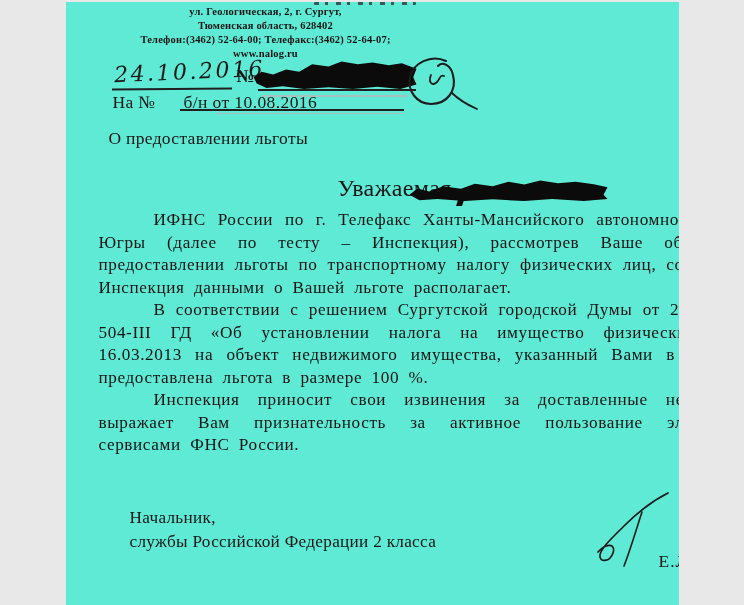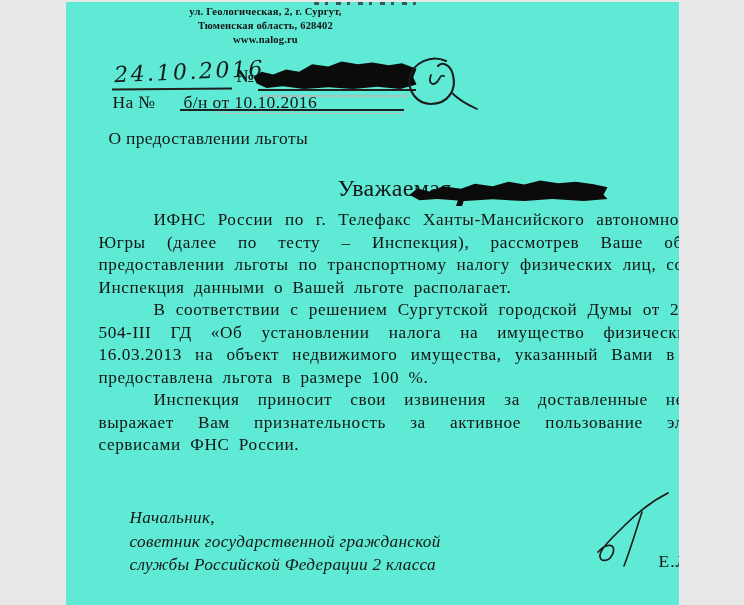--- a/index.html
+++ b/index.html
@@ -56,73 +56,73 @@
   
   .body-text{
     position:absolute; left:33px; top:207px; width:682px;
     font-size:17.2px; line-height:22.5px; text-align:justify;
     letter-spacing:.6px; word-spacing:4.5px; color:#141414;
   }
   .body-text p{margin:0; text-indent:55px;}
   
   .sig-block{
     position:absolute; left:64px; top:504px; font-size:17.2px;
-    line-height:23.6px; letter-spacing:.3px; white-space:nowrap;font-style:italic;
+    line-height:23.6px; letter-spacing:.3px; white-space:nowrap;
   }
   .sig-scribble{position:absolute; left:520px; top:486px; width:98px; height:88px;}
   .sig-name{position:absolute; left:593px; top:549px; font-size:17.5px; letter-spacing:1px; white-space:nowrap;text-align:right;}
 </style>
 </head>
 <body>
 
 <div class="page">
 
   <div class="top-frag"></div>
   <div class="speck speck-1"></div>
   <div class="speck speck-2"></div>
 
   <div class="letterhead">
     <div>ул. Геологическая, 2, г. Сургут,</div>
     <div>Тюменская область, 628402</div>
+    <div>Телефон:(3462) 52-64-00; Телефакс:(3462) 52-64-07;</div>
     <div>www.nalog.ru</div>
   </div>
 
   <div class="hand-date">24.10.2016</div>
   <div class="uline uline-date"></div>
   <span class="no-sign">№</span>
   <div class="redact redact-number"></div>
   <div class="uline uline-number"></div>
   <div class="smudge smudge-1"></div>
 
   <svg class="circle-scribble" viewBox="0 0 76 58">
     <path d="M 44,7 C 29,0 11,9 8,23 C 5,37 15,50 29,50 C 45,50 55,37 51,21 C 49,11 40,7 36,12" fill="none" stroke="#1c1c1c" stroke-width="2.1" stroke-linecap="round"></path>
     <path d="M 29,21 c -3,7 1,12 6,7 c 3,-3 3,-8 7,-6" fill="none" stroke="#1c1c1c" stroke-width="1.8" stroke-linecap="round"></path>
     <path d="M 50,39 C 58,47 66,51 75,55" fill="none" stroke="#1c1c1c" stroke-width="1.8" stroke-linecap="round"></path>
   </svg>
 
   <span class="incoming-label">На №</span>
-  <span class="incoming-value">б/н от 10.10.2016</span>
+  <span class="incoming-value">б/н от 10.08.2016</span>
   <div class="uline uline-incoming"></div>
   <div class="smudge smudge-2"></div>
 
   <div class="subject">О предоставлении льготы</div>
 
   <div class="salutation">Уважаемая</div>
   <div class="redact redact-name"></div>
   <div class="redact-tail"></div>
 
   <div class="body-text">
     <p>ИФНС России по г. Телефакс Ханты-Мансийского автономного округа – Югры (далее по тесту – Инспекция), рассмотрев Ваше обращение о предоставлении льготы по транспортному налогу физических лиц, сообщает, что Инспекция данными о Вашей льготе располагает.</p>
     <p>В соответствии с решением Сургутской городской Думы от 26.10.2005 № 504-III ГД «Об установлении налога на имущество физических лиц» с 16.03.2013 на объект недвижимого имущества, указанный Вами в обращении, предоставлена льгота в размере 100 %.</p>
     <p>Инспекция приносит свои извинения за доставленные неудобства и выражает Вам признательность за активное пользование электронными сервисами ФНС России.</p>
   </div>
 
   <div class="sig-block">
     <div>Начальник,</div>
-    <div>советник государственной гражданской</div>
     <div>службы Российской Федерации 2 класса</div>
   </div>
 
   <svg class="sig-scribble" viewBox="0 0 98 88">
     <path d="M 12,64 c 9,-10 18,-8 15,1 c -3,9 -14,10 -13,2 c 1,-7 12,-17 24,-29 C 50,26 66,13 82,5" fill="none" stroke="#1c1c1c" stroke-width="1.7" stroke-linecap="round"></path>
     <path d="M 56,24 C 50,42 45,60 38,78" fill="none" stroke="#1c1c1c" stroke-width="1.6" stroke-linecap="round"></path>
   </svg>
 
   <div class="sig-name">Е.Л. Голышева</div>
 

